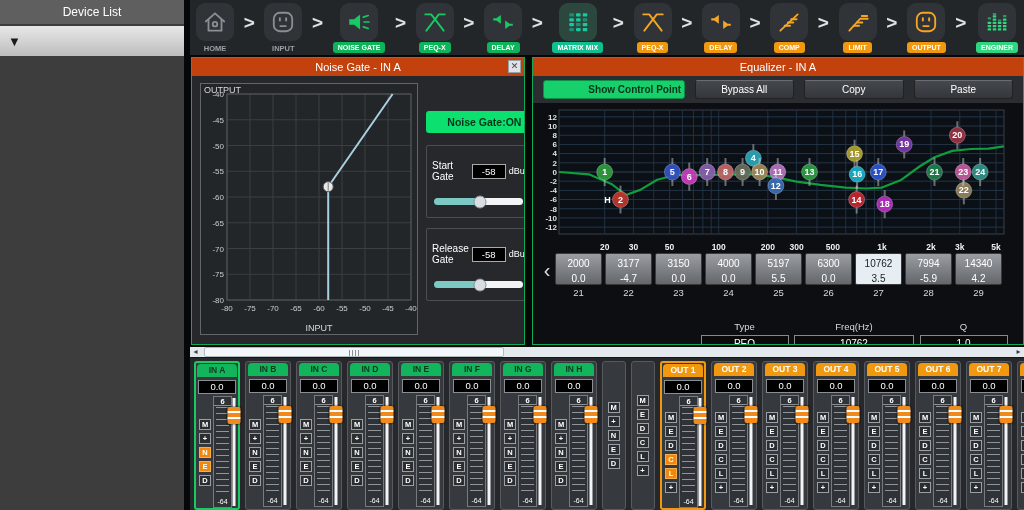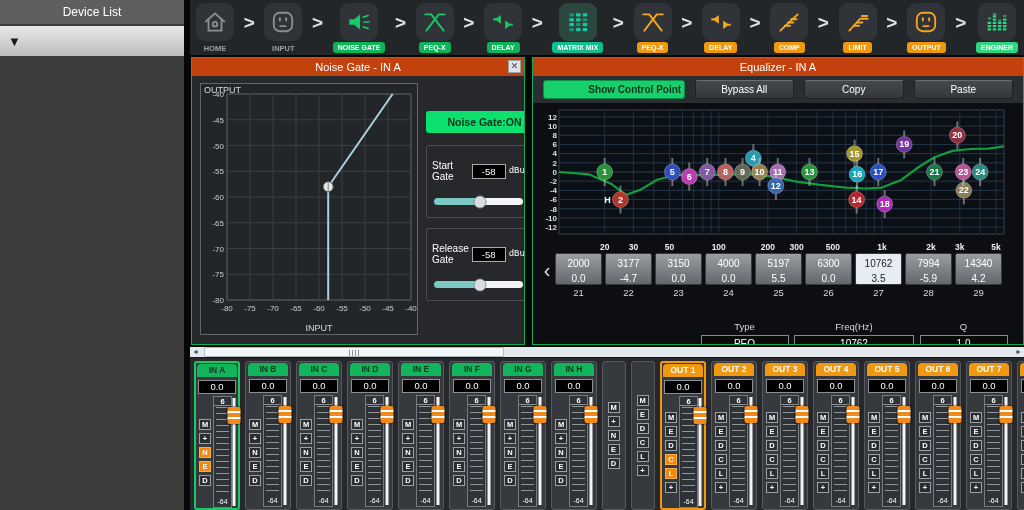--- a/index.html
+++ b/index.html
@@ -41,21 +41,21 @@
   
   .ng-win { width:334px; flex:0 0 334px; height:288px; }
   .ng-body { flex:1; display:flex; padding:7px 6px 4px 8px; gap:8px; }
   .ng-graph { width:218px; height:252px; background:#232629; border:1px solid #62666a; position:relative; }
   .ng-right { flex:1; display:flex; flex-direction:column; padding-top:28px; }
   .ng-power { height:22px; background:#0ce06e; border-radius:3px; color:#06331b; font-weight:bold; font-size:10.5px; display:flex; align-items:center; justify-content:center; cursor:pointer; margin-bottom:12px; }
   .ng-group { border:1px solid #4a4e52; border-radius:2px; padding:14px 17px 12px 5px; margin-bottom:10px; }
   .ng-prow { display:flex; align-items:center; gap:3px; margin-bottom:16px; }
   .ng-plabel { font-size:10px; color:#fff; flex:1; }
   .ng-pval { width:34px; height:15px; background:#000; border:1px solid #aaa; color:#fff; font-size:9.5px; text-align:center; line-height:13px; }
-  .ng-punit { font-size:9px; color:#fff;font-family:Liberation Mono, monospace; }
+  .ng-punit { font-size:9px; color:#fff; }
   .slider { position:relative; height:7px; border-radius:4px; margin:0 2px; cursor:pointer; }
   .knob { position:absolute; top:50%; transform:translate(-50%,-50%); width:13px; height:13px; border-radius:50%; background:#d9dee2; border:1px solid #8d9399; }
 
   
   .eq-win { flex:1; height:288px; min-width:0; }
   .eq-btnrow { height:27px; background:#2a2d31; display:flex; align-items:center; padding:0 10px; gap:10px; flex:0 0 27px; }
   .eq-btn { height:19px; flex:1; background:linear-gradient(#45494e,#33373b); border:1px solid #222; border-top:1px solid #6a6e73; border-radius:3px; color:#fff; font-size:10px; display:flex; align-items:center; justify-content:center; cursor:pointer; }
   .eq-btn.active { background:#17d06b; color:#06331b; font-weight:bold; border:1px solid #0a8f46;padding-left:42px; }
   .eq-body { flex:1; background:#0c0e11; padding:2px 2px 0 4px; }
   .eq-plot { position:relative; }

